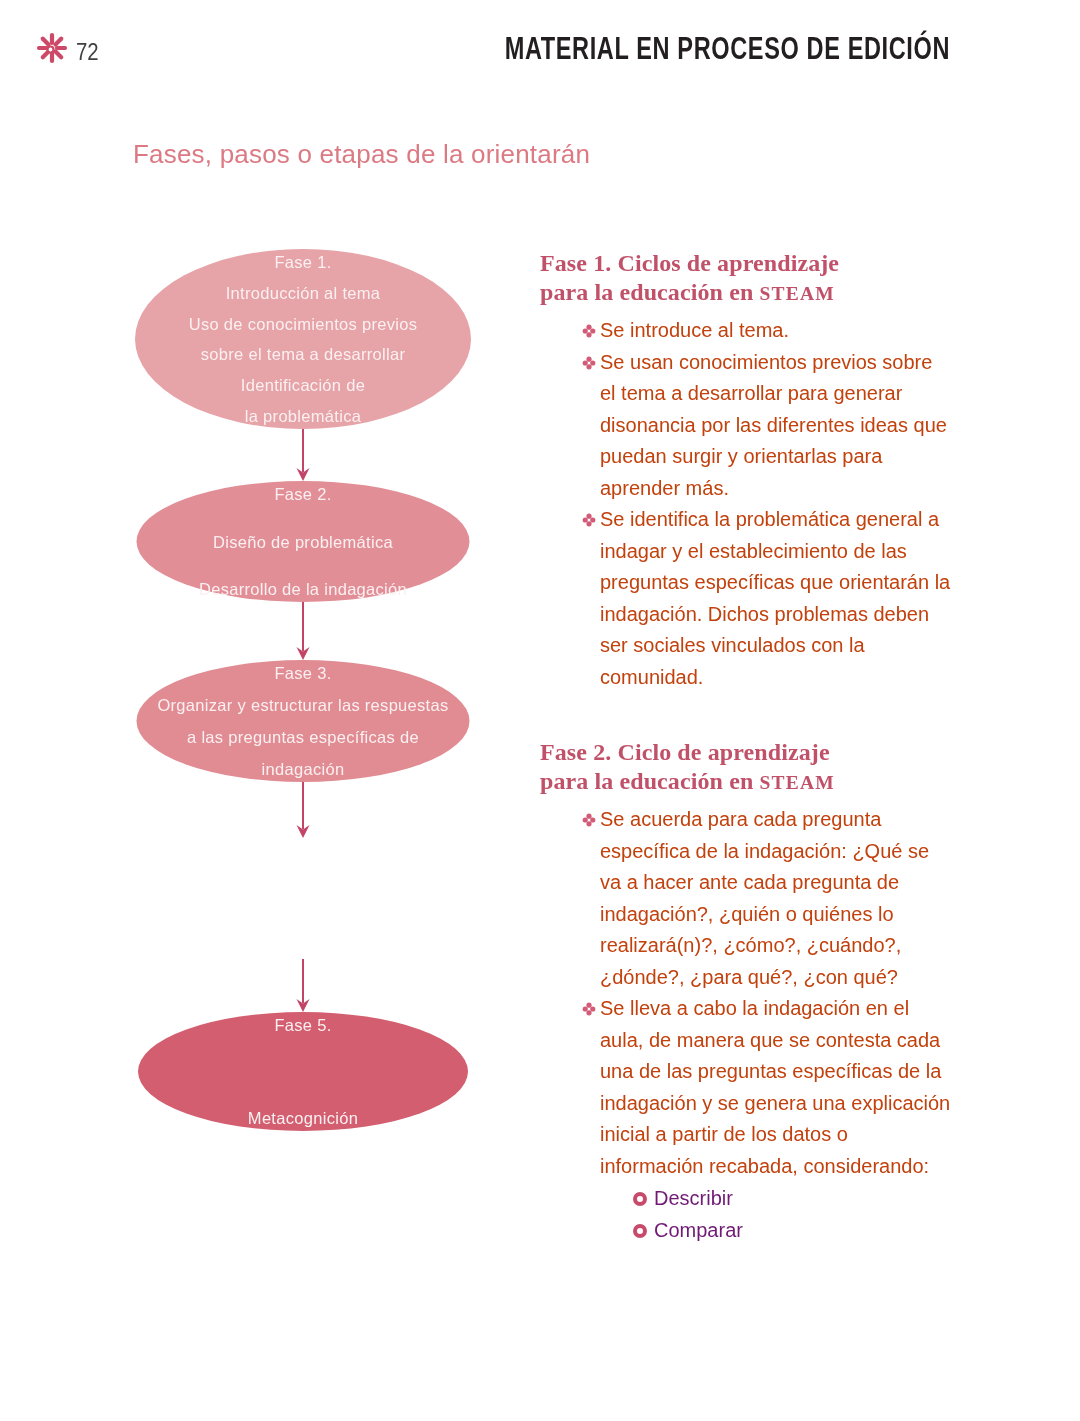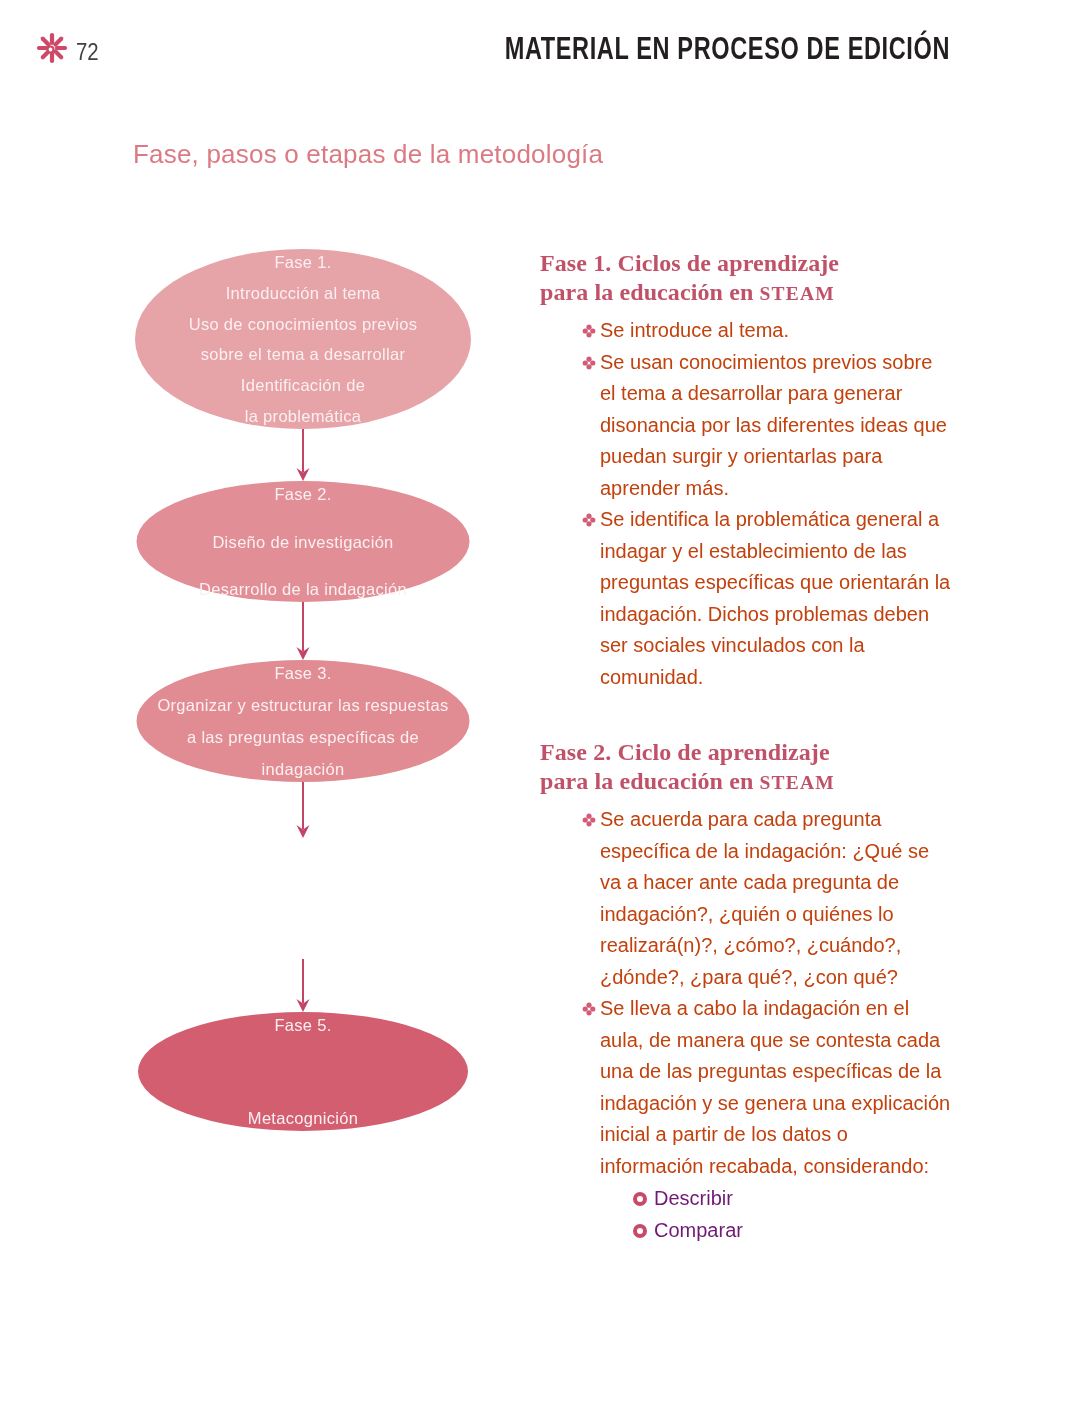--- a/index.html
+++ b/index.html
@@ -96,41 +96,41 @@
       <line x1="12.5" y1="12.5" x2="6.8" y2="6.8"></line>
       <line x1="16" y1="11" x2="16" y2="3"></line>
       <line x1="19.5" y1="12.5" x2="25.2" y2="6.8"></line>
     </g>
     <circle cx="14.5" cy="17.5" r="3" fill="#ffffff" stroke="#ce4868" stroke-width="2.2"></circle>
   </svg>
   <span class="pagenum">72</span>
   <div class="running-title">MATERIAL EN PROCESO DE EDICIÓN</div>
 </header>
 
-<h1 class="page-title">Fase, pasos o etapas de la metodología</h1>
+<h1 class="page-title">Fases, pasos o etapas de la orientarán</h1>
 
 <section class="flowchart">
 
   <div class="node n1" style="background-color: rgb(230, 163, 168);">
     <div>Fase 1.</div>
     <div>Introducción al tema</div>
     <div>Uso de conocimientos previos</div>
     <div>sobre el tema a desarrollar</div>
     <div>Identificación de</div>
     <div>la problemática</div>
   </div>
 
   <svg class="arrow a1" width="20" height="52" viewBox="0 0 20 52">
     <line x1="10" y1="0" x2="10" y2="43"></line>
     <path d="M10 52 L3.5 39 L10 43.5 L16.5 39 Z"></path>
   </svg>
 
   <div class="node n2" style="background-color: rgb(226, 142, 150);">
     <div>Fase 2.</div>
-    <div>Diseño de investigación</div>
+    <div>Diseño de problemática</div>
     <div>Desarrollo de la indagación</div>
   </div>
 
   <svg class="arrow a2" width="20" height="58" viewBox="0 0 20 58">
     <line x1="10" y1="0" x2="10" y2="49"></line>
     <path d="M10 58 L3.5 45 L10 49.5 L16.5 45 Z"></path>
   </svg>
 
   <div class="node n3" style="background-color: rgb(225, 139, 147);">
     <div>Fase 3.</div>

